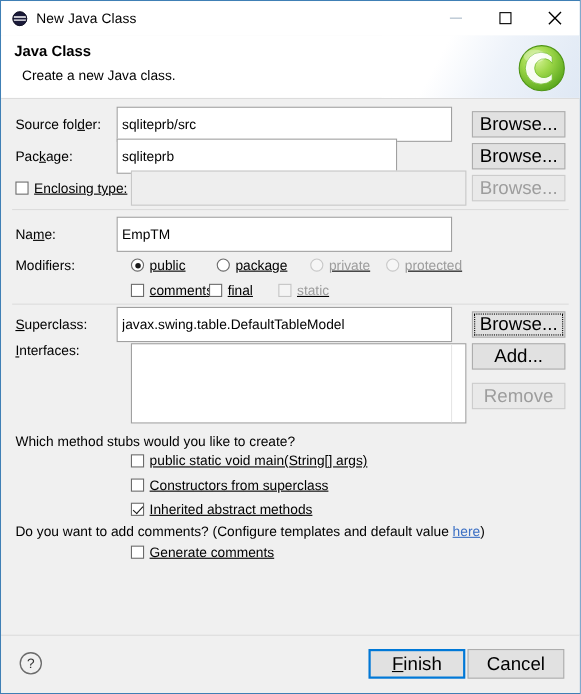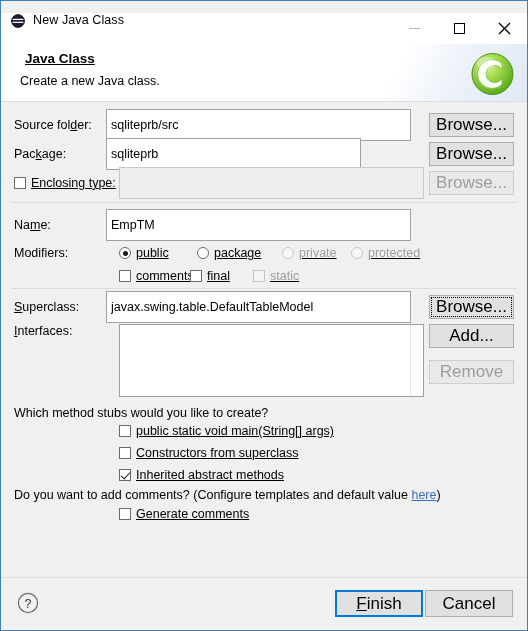--- a/index.html
+++ b/index.html
@@ -25,24 +25,23 @@
     background: #f0f0f0;
     display: flex;
     flex-direction: column;
   }
 
   
   .titlebar {
     height: 31px;
     background: #ffffff;
     display: flex;
-    align-items: flex-start;
-    flex: 0 0 auto;
-    position: relative;
-    margin-top: 12px;
+    align-items: center;
+    flex: 0 0 auto;
+    position: relative;
   }
   .title-icon {
     width: 16px;
     height: 16px;
     margin-left: 9px;
     margin-right: 7px;
     flex: 0 0 auto;
   }
   .title-text {
     font-size: 12.5px;
@@ -89,26 +88,25 @@
   .header-sheen {
     position: absolute;
     right: 0;
     top: 0;
     width: 180px;
     height: 100%;
     background: linear-gradient(118deg, #ffffff 0%, #ffffff 30%, #eef3fa 58%, #dfe8f4 100%);
   }
   .header-title {
     position: absolute;
-    left: 24px;
+    left: 12px;
     top: 7px;
     font-size: 13.5px;
     font-weight: bold;
     color: #000;
-    text-decoration: underline;
   }
   .header-sub {
     position: absolute;
     left: 19px;
     top: 30px;
     font-size: 12.5px;
     color: #000;
   }
   .header-logo {
     position: absolute;

